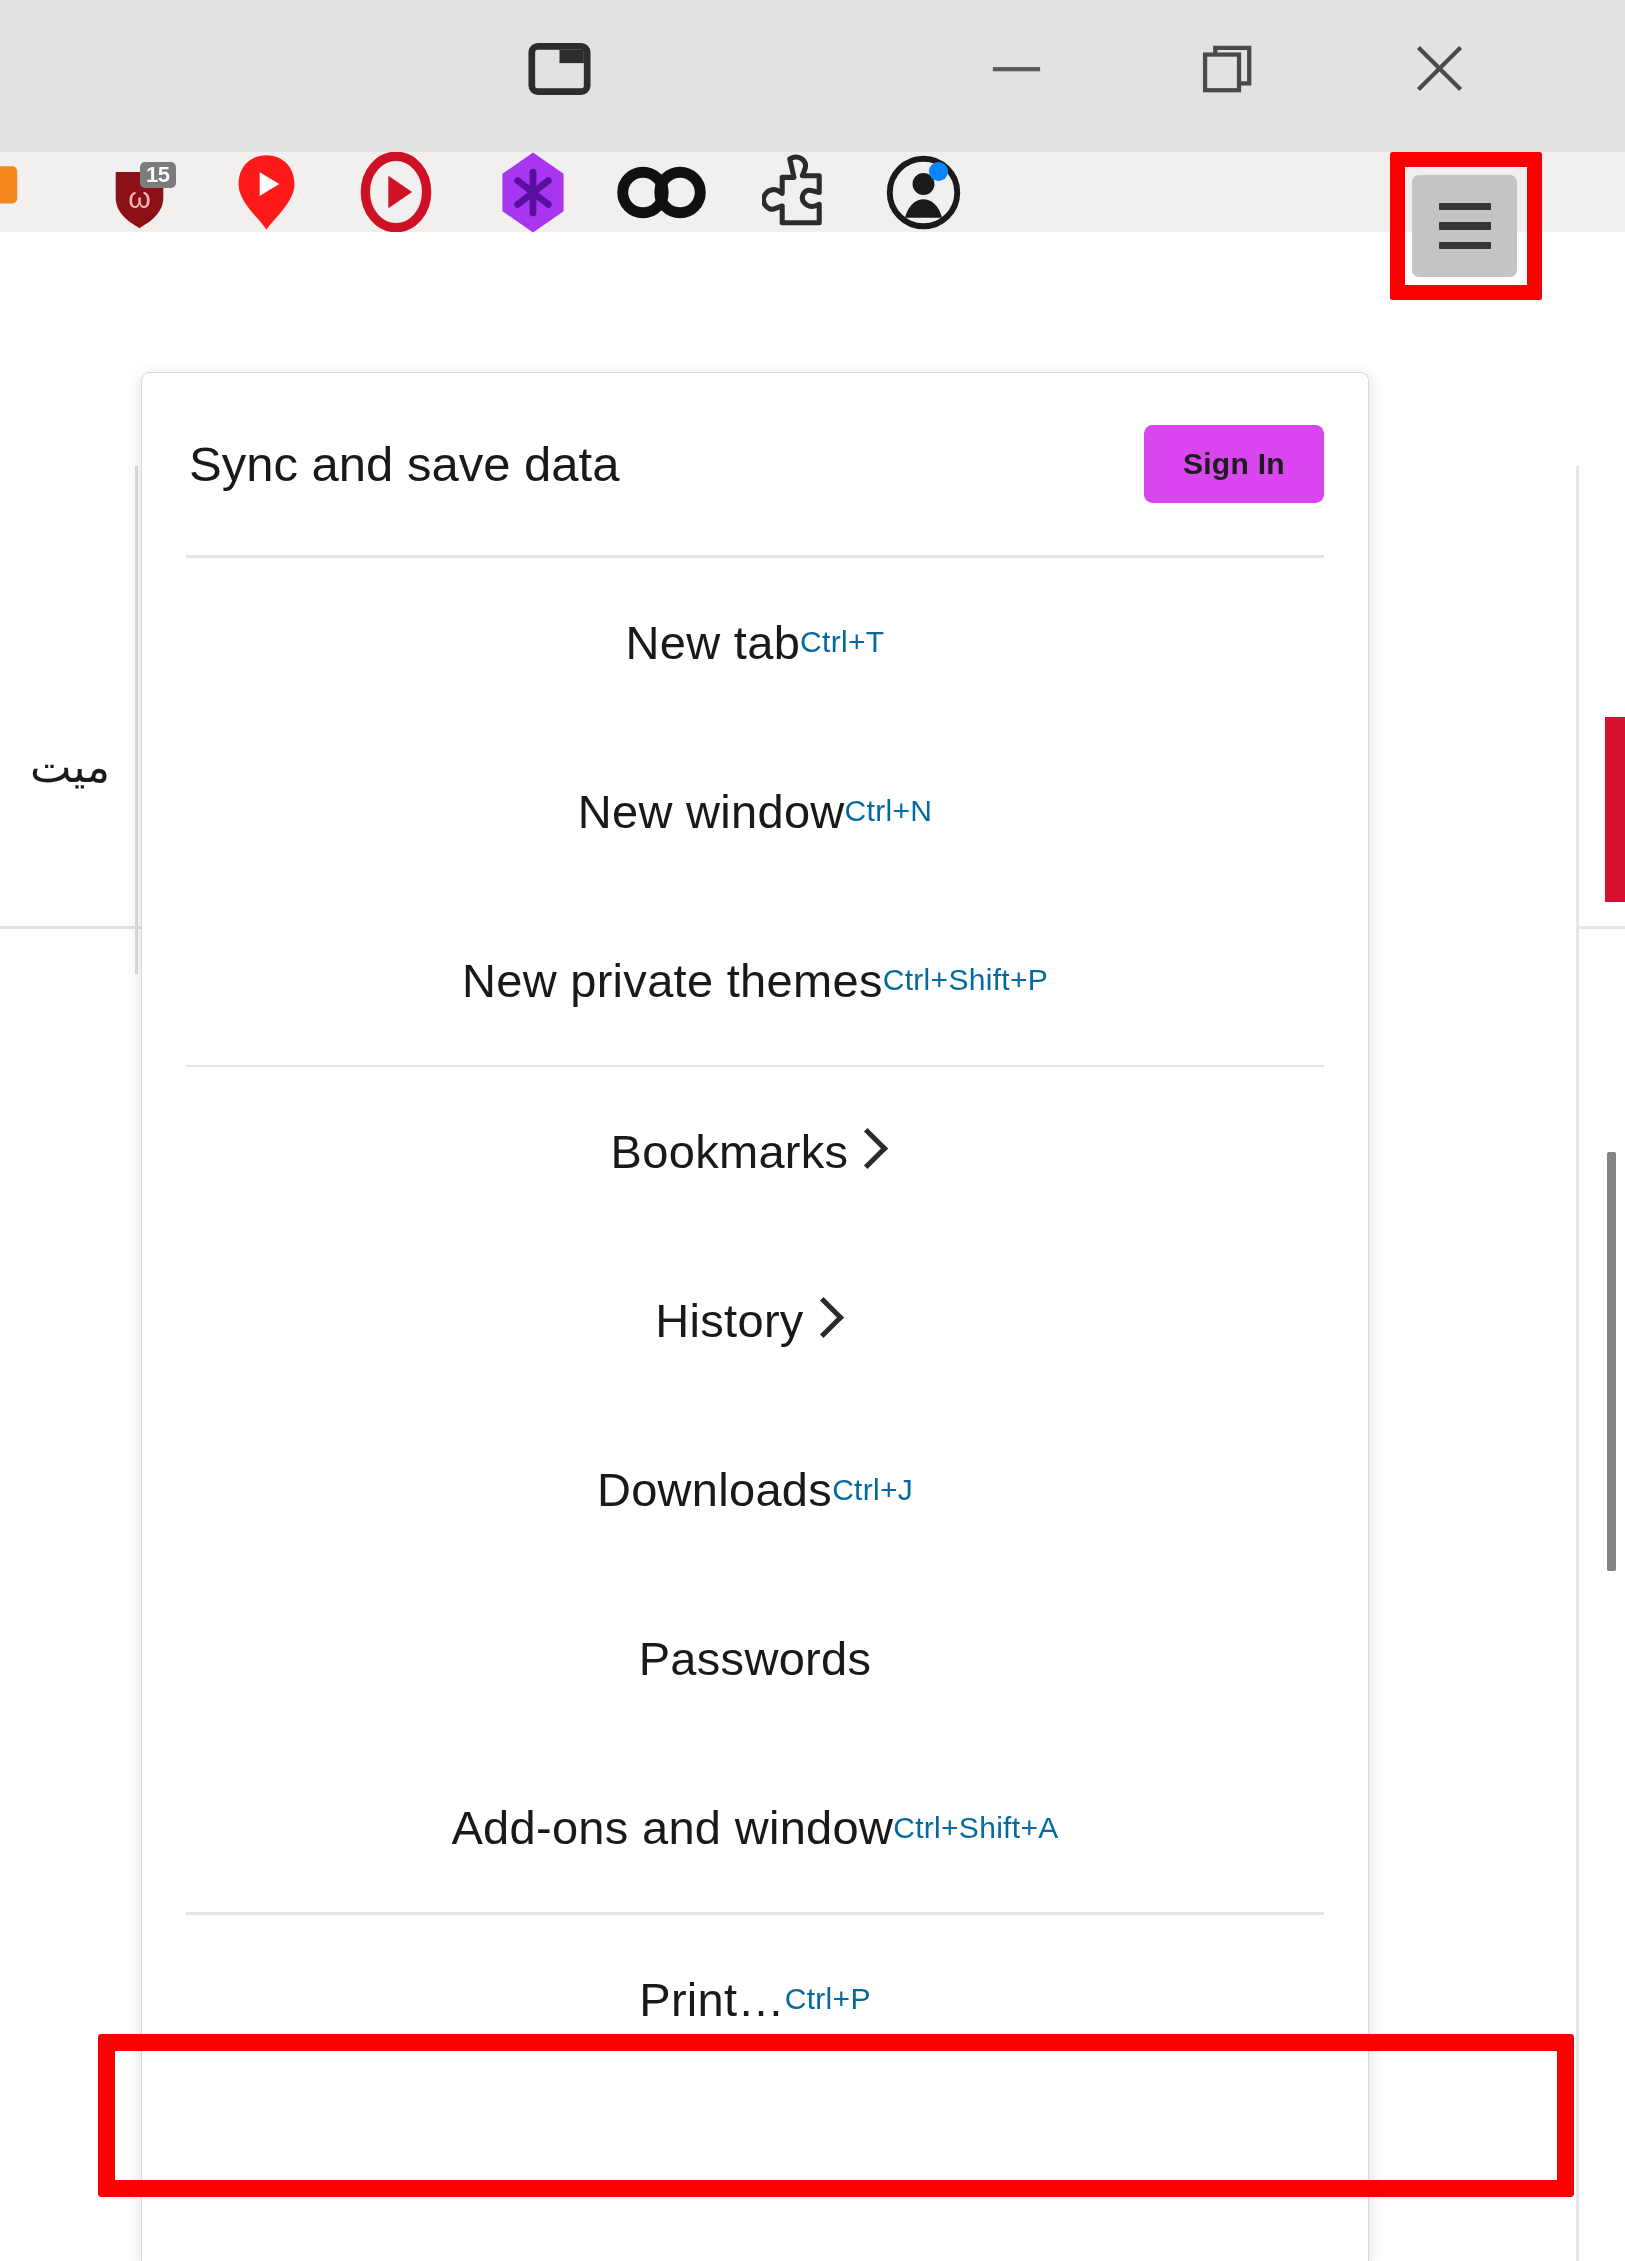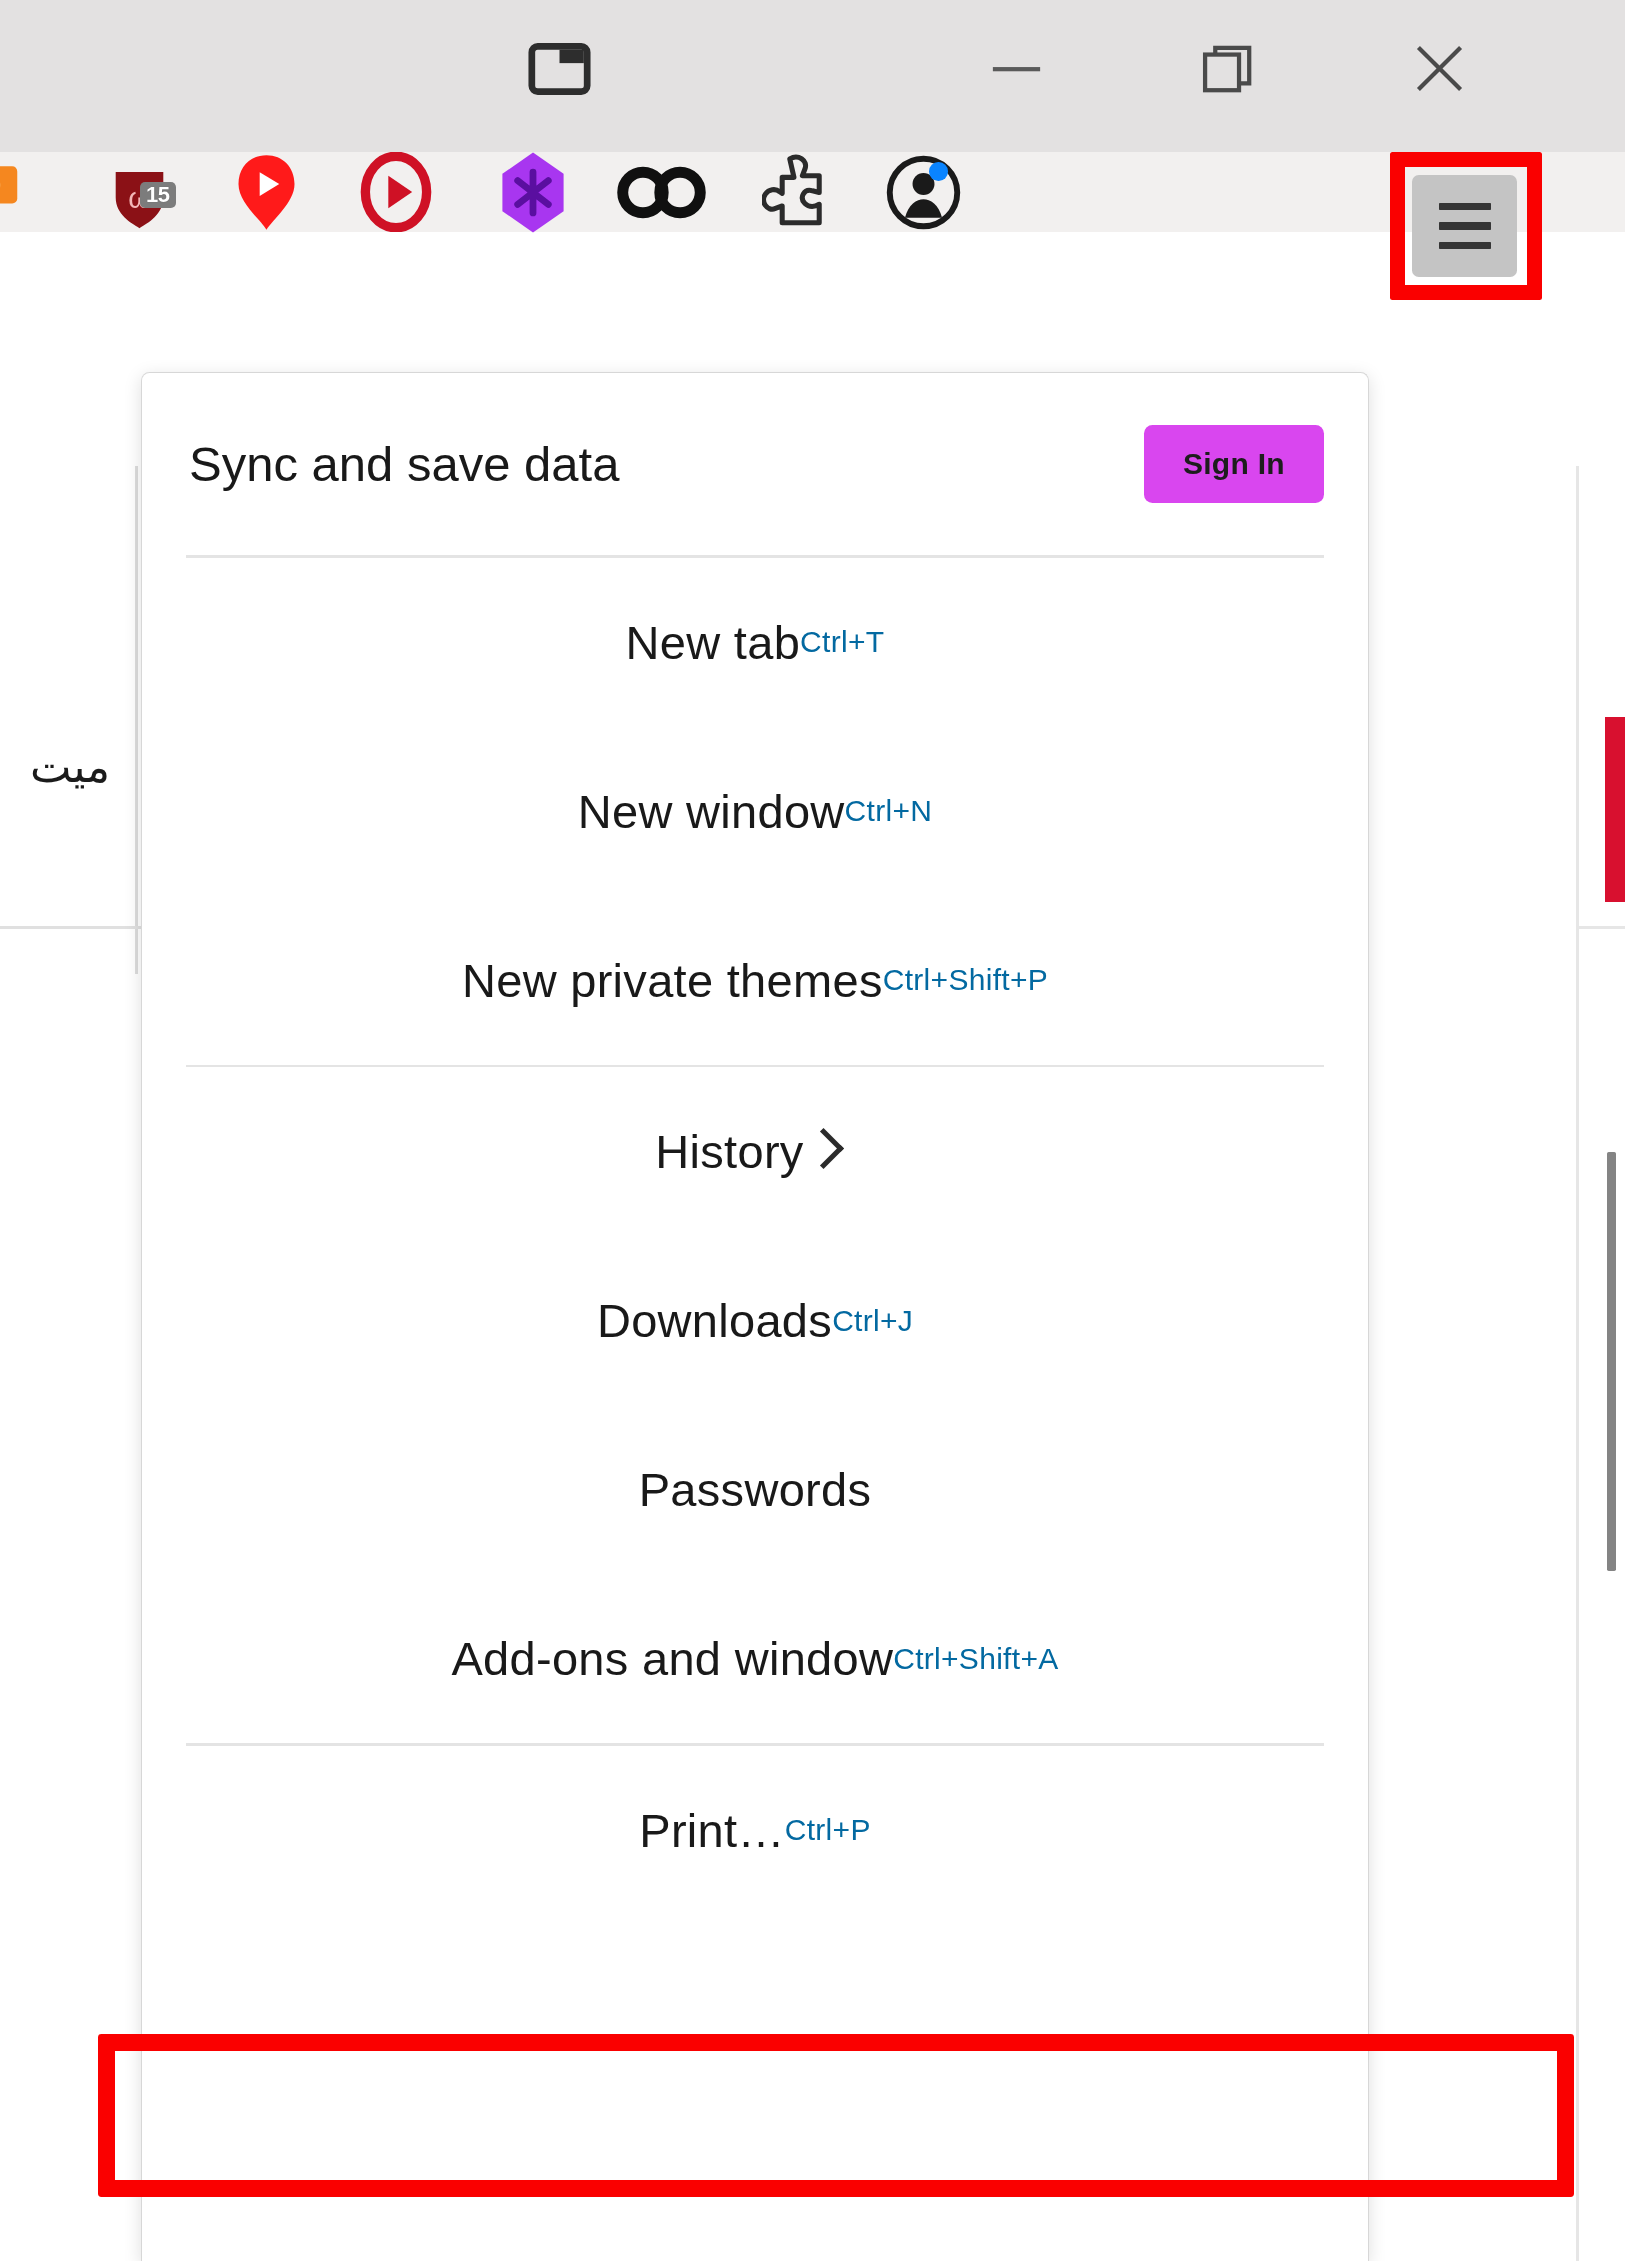--- a/index.html
+++ b/index.html
@@ -58,21 +58,20 @@
     left: 47px; top: 10.2px;
     background: #7c7c7c;
     color: #ffffff;
     font-size: 22px;
     font-weight: bold;
     border-radius: 5.1px;
     padding: 0.8px 6px 1.7px 6px;
     line-height: 1.05;
     letter-spacing: -0.4px;
     text-shadow: 0 0 0.8px rgba(0,0,0,.4);
-    margin-top: 20px;
   }
   .blue-dot {
     position: absolute;
     left: 52px; top: 10.2px;
     width: 18.6px; height: 18.6px;
     border-radius: 50%;
     background: #0a84ff;
   }
 
   
@@ -383,20 +382,24 @@
         <span class="shortcut">Ctrl+N</span>
       </div>
       <div class="menu-row">
         <span class="label">New private themes</span>
         <span class="shortcut">Ctrl+Shift+P</span>
       </div>
 
       <div class="sep"></div>
 
       <div class="menu-row">
+        <span class="label">Bookmarks</span>
+        <span class="chev"></span>
+      </div>
+      <div class="menu-row">
         <span class="label">History</span>
         <span class="chev"></span>
       </div>
       <div class="menu-row">
         <span class="label">Downloads</span>
         <span class="shortcut">Ctrl+J</span>
       </div>
       <div class="menu-row">
         <span class="label">Passwords</span>
         <span class="shortcut"></span>

